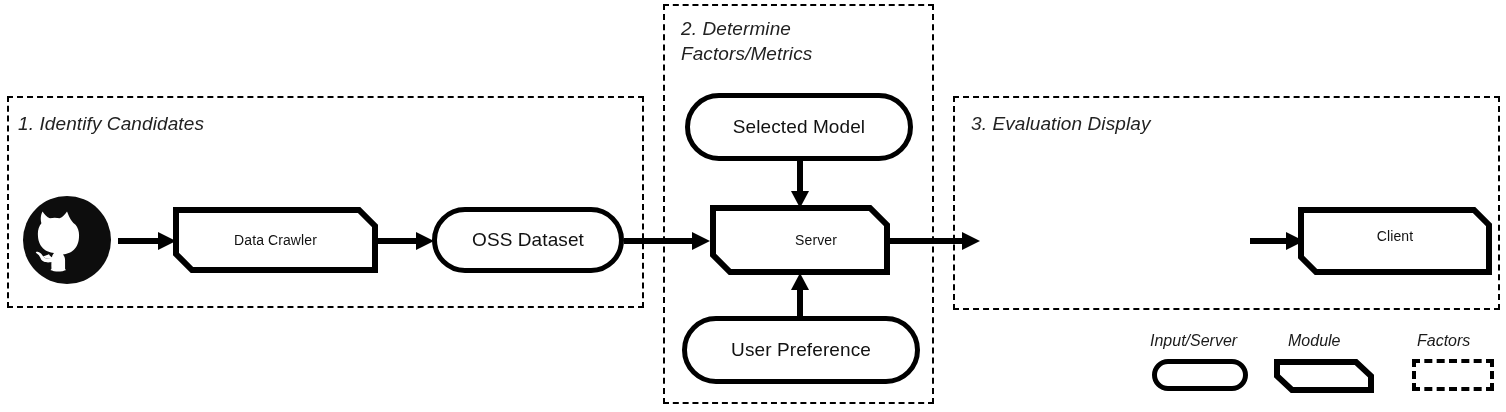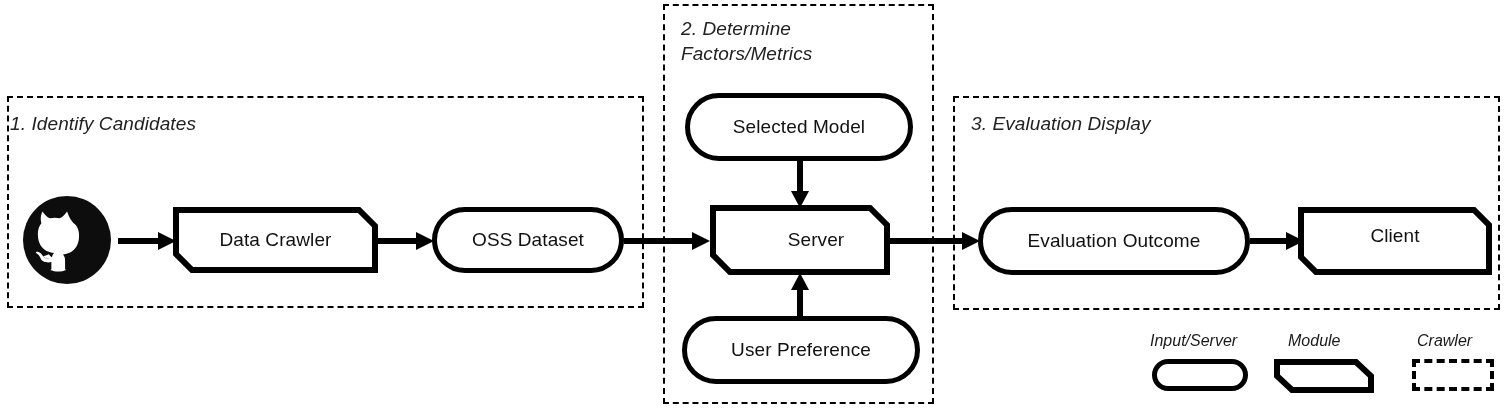--- a/index.html
+++ b/index.html
@@ -65,21 +65,21 @@
   }
   .module-wrap .module-label {
     position: absolute;
     left: 0;
     top: 0;
     width: 100%;
     height: 100%;
     display: flex;
     align-items: center;
     justify-content: center;
-    font-size: 19px;
+    font-size: 14px;
     color: #111111;
     letter-spacing: 0.1px;
   }
 
   
   .conn {
     position: absolute;
     overflow: visible;
   }
 
@@ -113,21 +113,21 @@
     position: absolute;
     overflow: visible;
   }
 </style>
 </head>
 <body>
 
 <div id="diagram">
 
   <div class="activity-box" style="left:7px; top:96px; width:637px; height:212px;"></div>
-  <div class="activity-title" style="left:10px; top:111px;">1. Identify Candidates</div>
+  <div class="activity-title" style="left:18px; top:111px;">1. Identify Candidates</div>
 
   <div class="activity-box" style="left:663px; top:4px; width:271px; height:400px;"></div>
   <div class="activity-title" style="left:681px; top:16px;">2. Determine
 Factors/Metrics</div>
 
   <div class="activity-box" style="left:953px; top:96px; width:547px; height:214px;"></div>
   <div class="activity-title" style="left:971px; top:111px;">3. Evaluation Display</div>
 
   <div class="gh-logo" style="left:23px; top:196px; width:88px; height:88px;">
     <svg width="88" height="88" viewBox="0 0 100 100" aria-hidden="true">
@@ -186,23 +186,20 @@
 
   <div class="node shape-io" style="left:682px; top:316px; width:238px; height:68px;">
     <span>User Preference</span>
   </div>
 
   <svg class="conn" style="left:890px; top:230px;" width="92" height="22">
     <line x1="0" y1="11" x2="74" y2="11" stroke="#000000" stroke-width="6"></line>
     <polygon points="72,2 90,11 72,20" fill="#000000"></polygon>
   </svg>
 
-  <div class="node shape-io" style="left:978px; top:207px; width:272px; height:68px;">
-    <span>Evaluation Outcome</span>
-  </div>
 
   <svg class="conn" style="left:1250px; top:230px;" width="56" height="22">
     <line x1="0" y1="11" x2="38" y2="11" stroke="#000000" stroke-width="6"></line>
     <polygon points="36,2 54,11 36,20" fill="#000000"></polygon>
   </svg>
 
   <div class="module-wrap" style="left:1298px; top:207px; width:194px; height:57px;">
     <svg class="module-svg" width="194" height="68" viewBox="0 0 194 68" preserveAspectRatio="none">
       <polygon points="3,3 176,3 191,18 191,65 18,65 3,50" fill="#ffffff" stroke="#000000" stroke-width="6" stroke-linejoin="miter"></polygon>
     </svg>
@@ -210,16 +207,16 @@
   </div>
 
   <div class="legend-label" style="left:1150px; top:332px;">Input/Server</div>
   <div class="legend-io" style="left:1152px; top:359px; width:96px; height:32px;"></div>
 
   <div class="legend-label" style="left:1288px; top:332px;text-align:center;">Module</div>
   <svg class="legend-module" style="left:1274px; top:359px;" width="100" height="34" viewBox="0 0 100 34" preserveAspectRatio="none">
     <polygon points="3,3 82,3 97,17 97,31 18,31 3,17" fill="#ffffff" stroke="#000000" stroke-width="6" stroke-linejoin="miter"></polygon>
   </svg>
 
-  <div class="legend-label" style="left:1417px; top:332px;">Crawler</div>
+  <div class="legend-label" style="left:1417px; top:332px;">Factors</div>
   <div class="legend-activity" style="left:1412px; top:359px; width:82px; height:32px;"></div>
 
 </div>
 
 </body></html>

